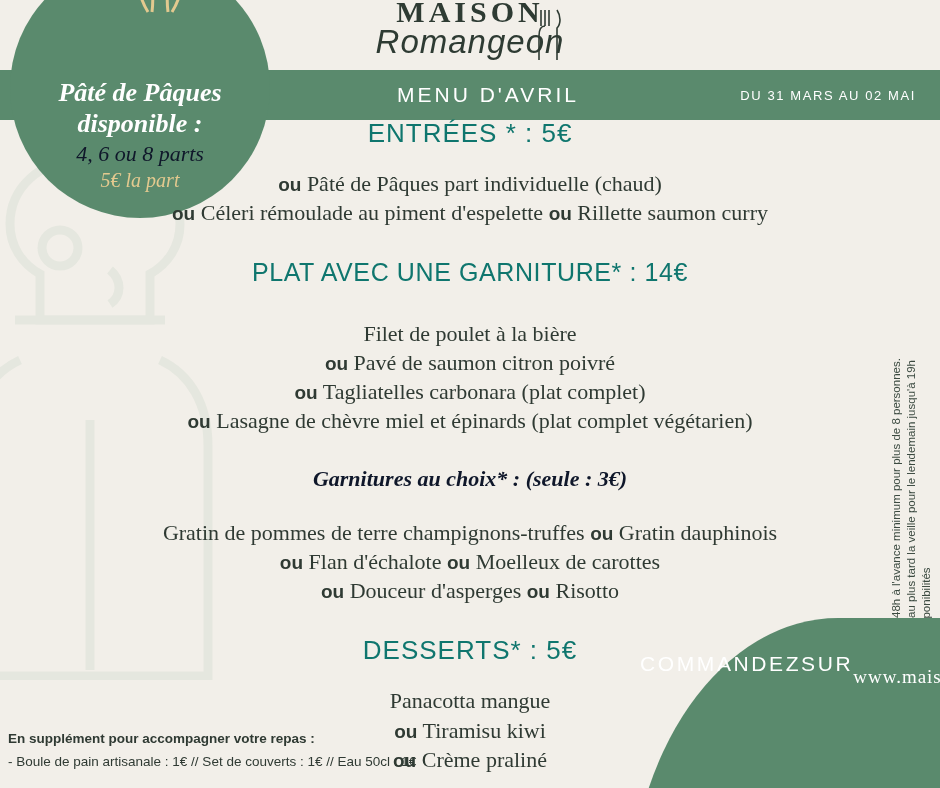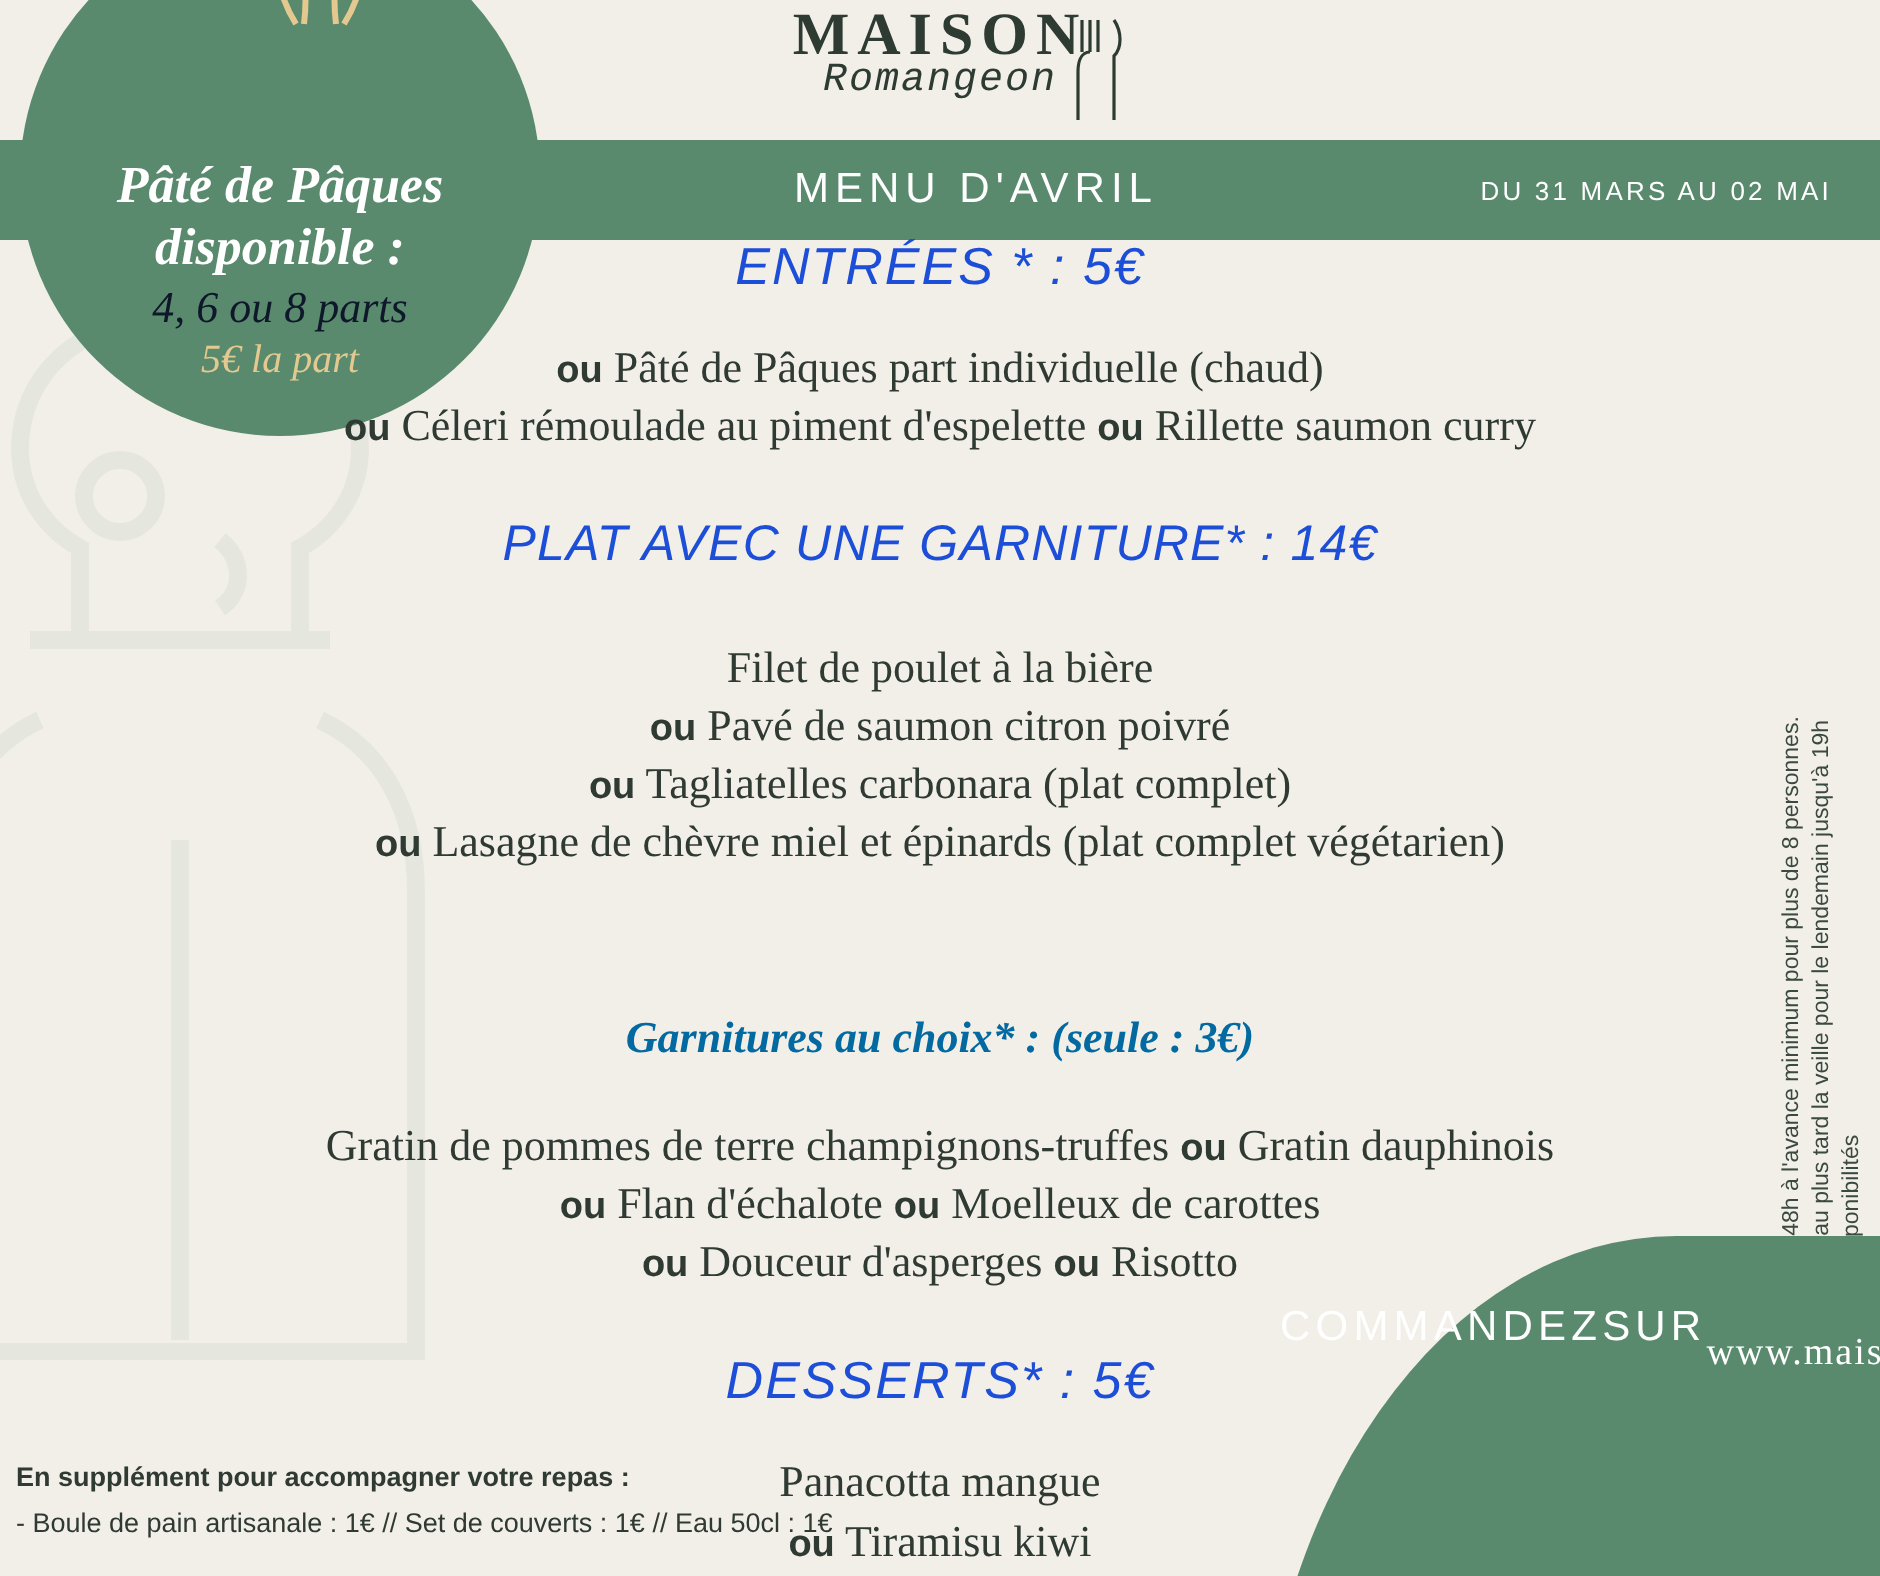--- a/index.html
+++ b/index.html
@@ -21,22 +21,22 @@
   .brand{
     position:absolute;left:0;top:0;width:940px;height:54px;
     display:flex;align-items:center;justify-content:center;
   }
   .brand-logo{text-align:center;line-height:1;}
   .brand-name{
     font-family:"Liberation Serif", serif;
     font-size:30px;letter-spacing:4px;color:#2e3b33;font-weight:700;
   }
   .brand-sub{
-    font-family:Liberation Mono, monospace;
-    font-style:italic;font-size:20px;color:#2e3b33;margin-top:-2px;
+    font-family:Liberation Sans, sans-serif;
+    font-style:italic;font-size:33px;color:#2e3b33;margin-top:-2px;
     letter-spacing:1px;
   }
   .brand-mark{
     position:absolute;left:536px;top:6px;width:26px;height:58px;
   }
 
   
   .band{
     position:absolute;left:0;top:70px;width:940px;height:50px;
     background:#5a8a6d;
@@ -105,36 +105,35 @@
   .sidenote .c1{right:0px;}
   .sidenote .c2{right:15px;}
   .sidenote .c3{right:30px;}
 
   
   .menu{
     position:absolute;left:60px;top:118px;width:820px;
     text-align:center;
   }
   .sect-title{
-    font-size:26px;letter-spacing:1px;color:#1d4ed8;margin:0 0 6px 0;
+    font-size:26px;letter-spacing:1px;color:#0f766e;margin:0 0 6px 0;
     font-family:"Liberation Sans", sans-serif;
-    font-style:italic;
   }
   .sect-title.big{font-size:25px;letter-spacing:.6px;}
   .line{
     font-family:"Liberation Serif", serif;
     font-size:22px;color:#2f3a33;line-height:1.33;
   }
   .line b{font-family:"Liberation Sans", sans-serif;font-size:19px;font-weight:700;}
   .gap-s{height:14px;}
   .gap-m{height:26px;}
   .gap-l{height:30px;}
   .garn-title{
     font-family:"Liberation Serif", serif;font-style:italic;font-weight:700;
-    font-size:22px;color:#0369a1;margin-top:40px;
+    font-size:22px;color:#0f172a;
   }
   .garn-title .pr{font-style:italic;font-weight:700;}
 
   
   .footnote{
     position:absolute;left:8px;bottom:14px;width:620px;
     font-size:13.5px;color:#2f3a33;line-height:1.7;font-weight:700;
   }
   .footnote .l2{font-weight:400;}
 </style>

